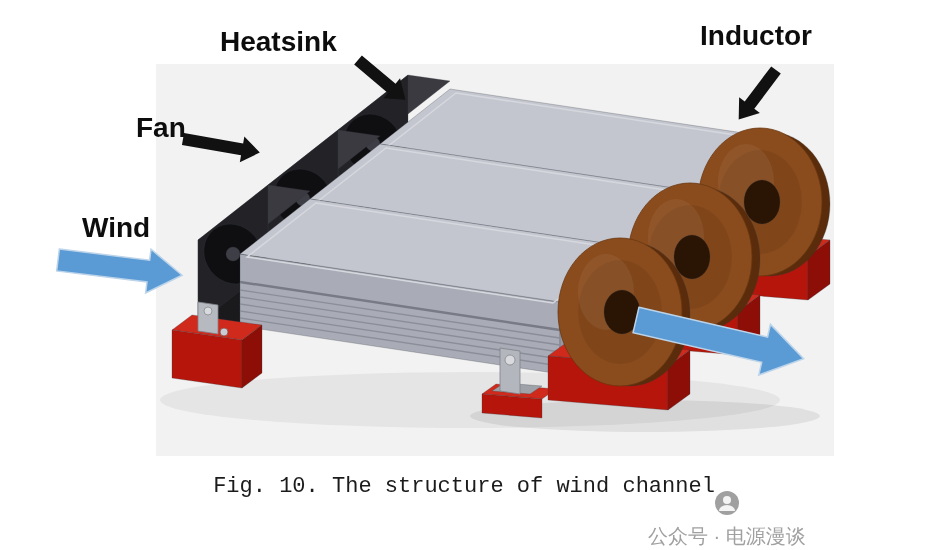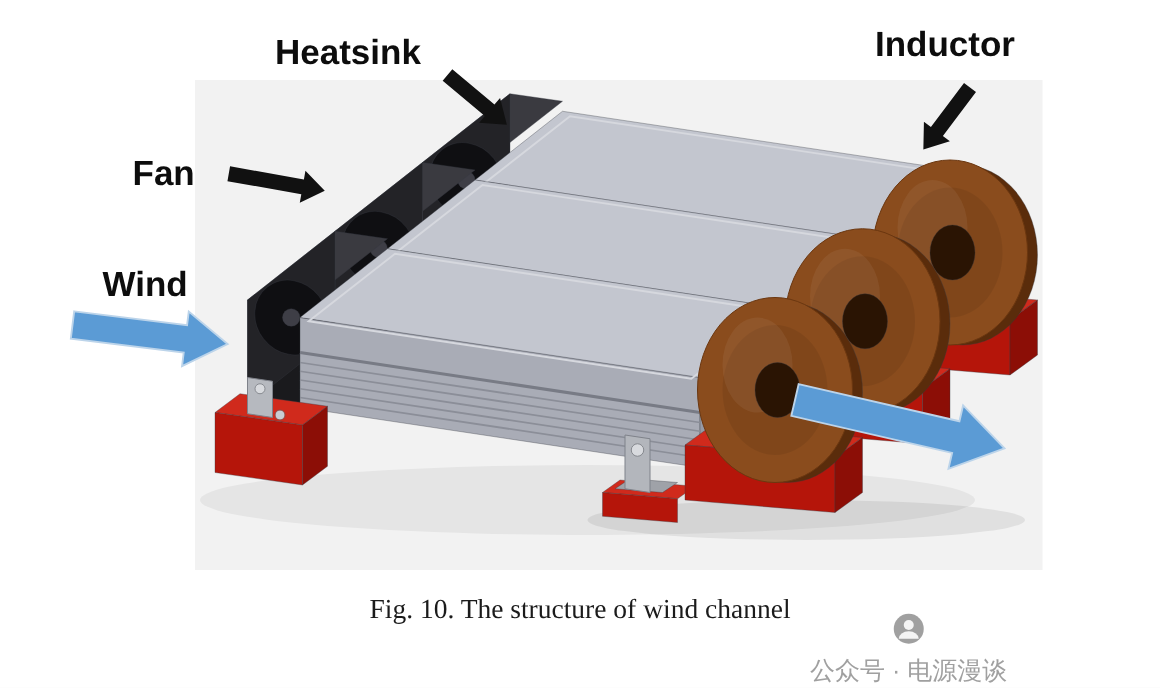--- a/index.html
+++ b/index.html
@@ -1,25 +1,25 @@
 <!DOCTYPE html>
 <html><head>
 <meta charset="utf-8">
 <style>
   html,body{margin:0;padding:0;background:#ffffff;}
   #page{position:relative;width:841px;height:550px;background:#ffffff;overflow:hidden;
         font-family:"Liberation Sans",sans-serif;}
   #scene-svg{position:absolute;left:0;top:0;}
   .callout{position:absolute;font-weight:bold;font-size:28px;color:#0d0d0d;letter-spacing:0px;}
   #label-heatsink{left:220px;top:26px;}
-  #label-fan{left:106px;top:112px;margin-top:11px;}
+  #label-fan{left:136px;top:112px;}
   #label-inductor{left:700px;top:20px;}
   #label-wind{left:82px;top:212px;}
   #caption{position:absolute;left:0;top:474px;width:928px;text-align:center;
-           font-family:Liberation Serif, serif;font-size:22px;color:#1b1b1b;}
+           font-family:Liberation Mono, monospace;font-size:22px;color:#1b1b1b;}
   #watermark{position:absolute;left:648px;top:490px;display:flex;align-items:center;gap:7px;flex-direction:column;}
   #watermark-text{font-size:20px;color:#a0a0a0;font-family:"Liberation Sans",sans-serif;}
 </style>
 </head>
 <body>
 
 <div id="page">
 
   <svg id="scene-svg" width="928" height="550" viewBox="0 0 928 550">
     <defs>

